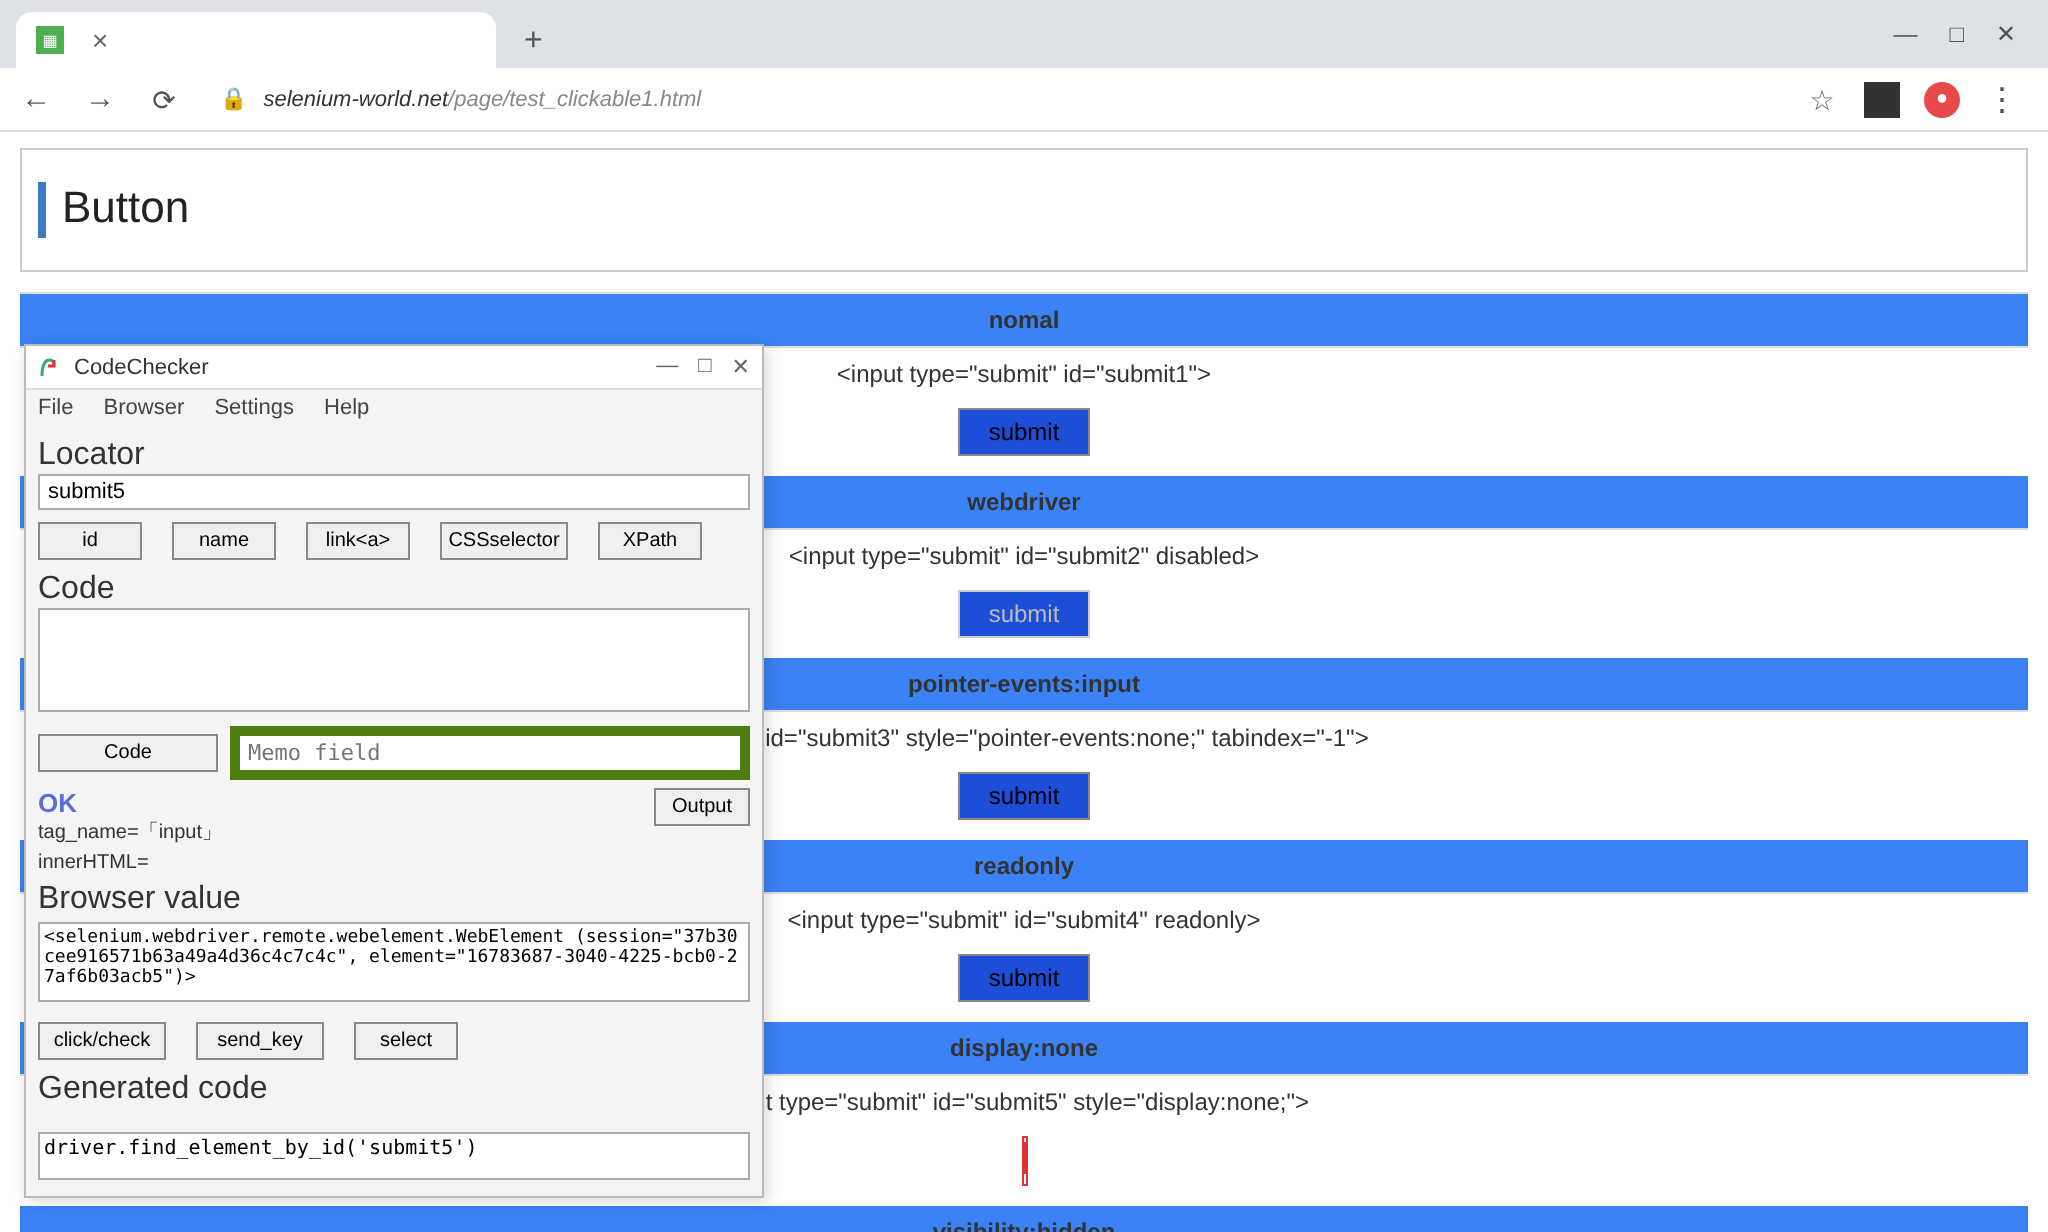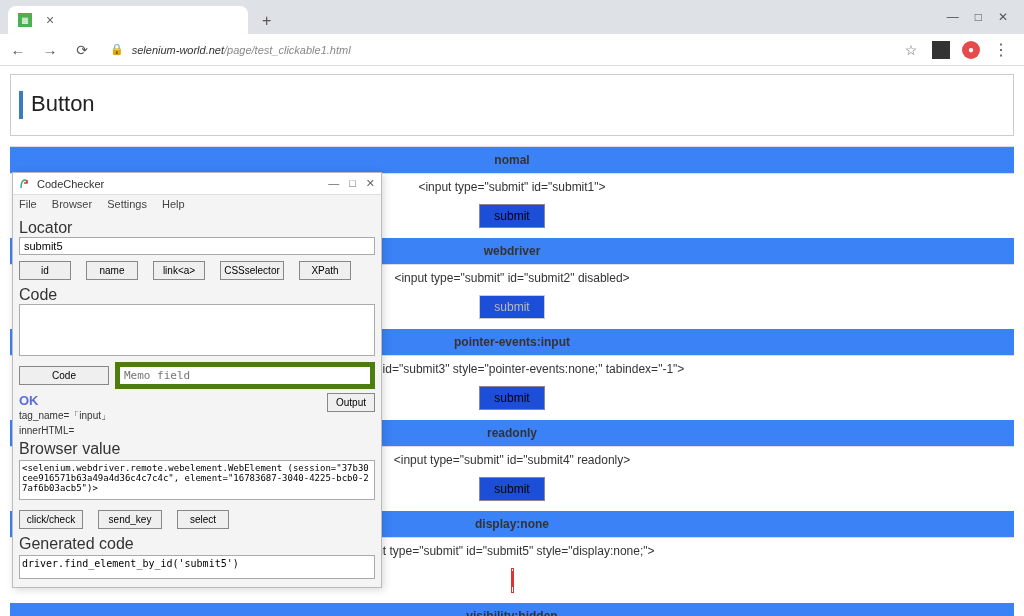--- a/index.html
+++ b/index.html
@@ -61,21 +61,21 @@
   .cc-btn { border: 1px solid #888; background: #efefef; padding: 3px 0; font-size: 10px; text-align: center; cursor: pointer; }
   .cc-btn.w { width: 52px; }
   .cc-btn.w2 { width: 64px; }
   .cc-textarea { width: 100%; height: 52px; border: 1px solid #aaa; background: #fff; resize: none; font-size: 11px; padding: 2px; }
   .cc-row-split { display: flex; gap: 6px; align-items: center; margin-top: 4px; }
   .cc-memo { flex: 1; border: 5px solid #4d7c0f; background: #fff; padding: 2px 4px; font-size: 11px; color: #aaa; font-family: monospace; }
   .cc-ok { color: #5a6fd6; font-size: 13px; font-weight: bold; }
   .cc-output-row { display: flex; justify-content: space-between; align-items: flex-start; margin-top: 4px; gap: 12px; }
   .cc-left-info { font-size: 10px; color: #333; line-height: 1.5; }
   .cc-returnbox { width: 100%; height: 40px; border: 1px solid #aaa; background: #fff; font-family: monospace; font-size: 9px; padding: 2px; overflow: hidden; white-space: pre-wrap; word-break: break-all; margin-top: 2px; }
-  .cc-gencode { width: 100%; height: 24px; border: 1px solid #aaa; background: #fff; font-family: monospace; font-size: 10px; padding: 2px; margin-top: 2px; }
+  .cc-gencode { width: 100%; height: 24px; border: 1px solid #aaa; background: #fff; font-family: monospace; font-size: 10px; padding: 2px; margin-top: 12px; }
 </style>
 </head>
 <body>
 
 <div class="chrome-top">
   <div class="tab">
     <span class="favicon">▦</span>
     <span class="close">×</span>
   </div>
   <span class="new-tab">+</span>

